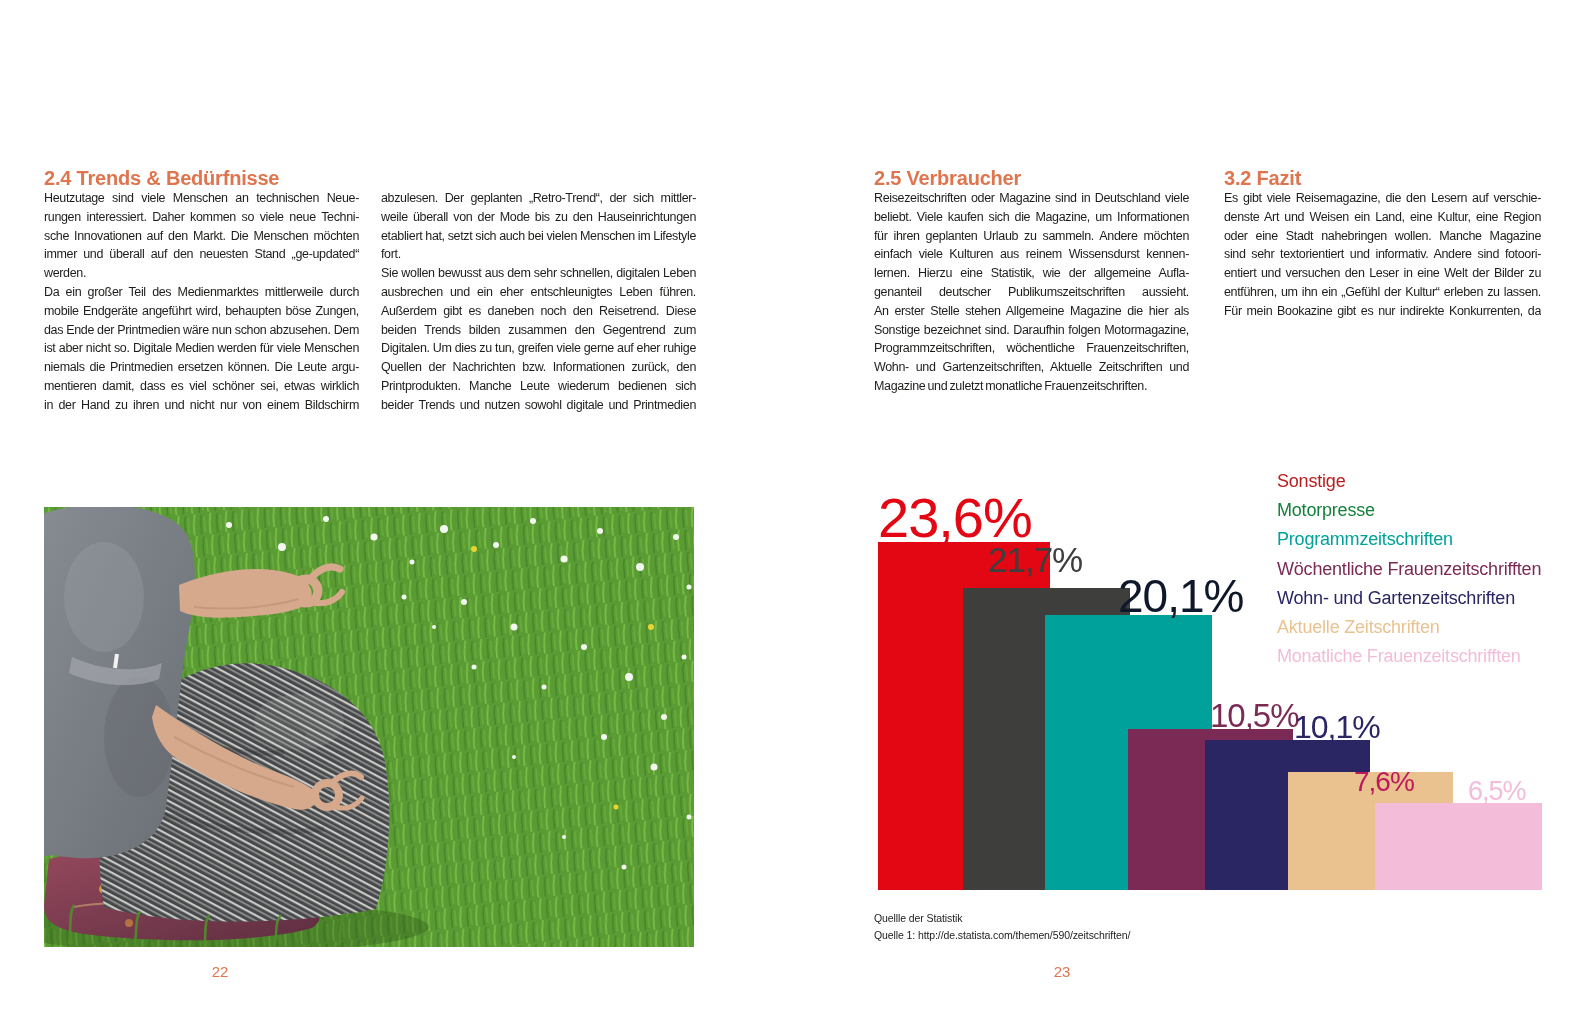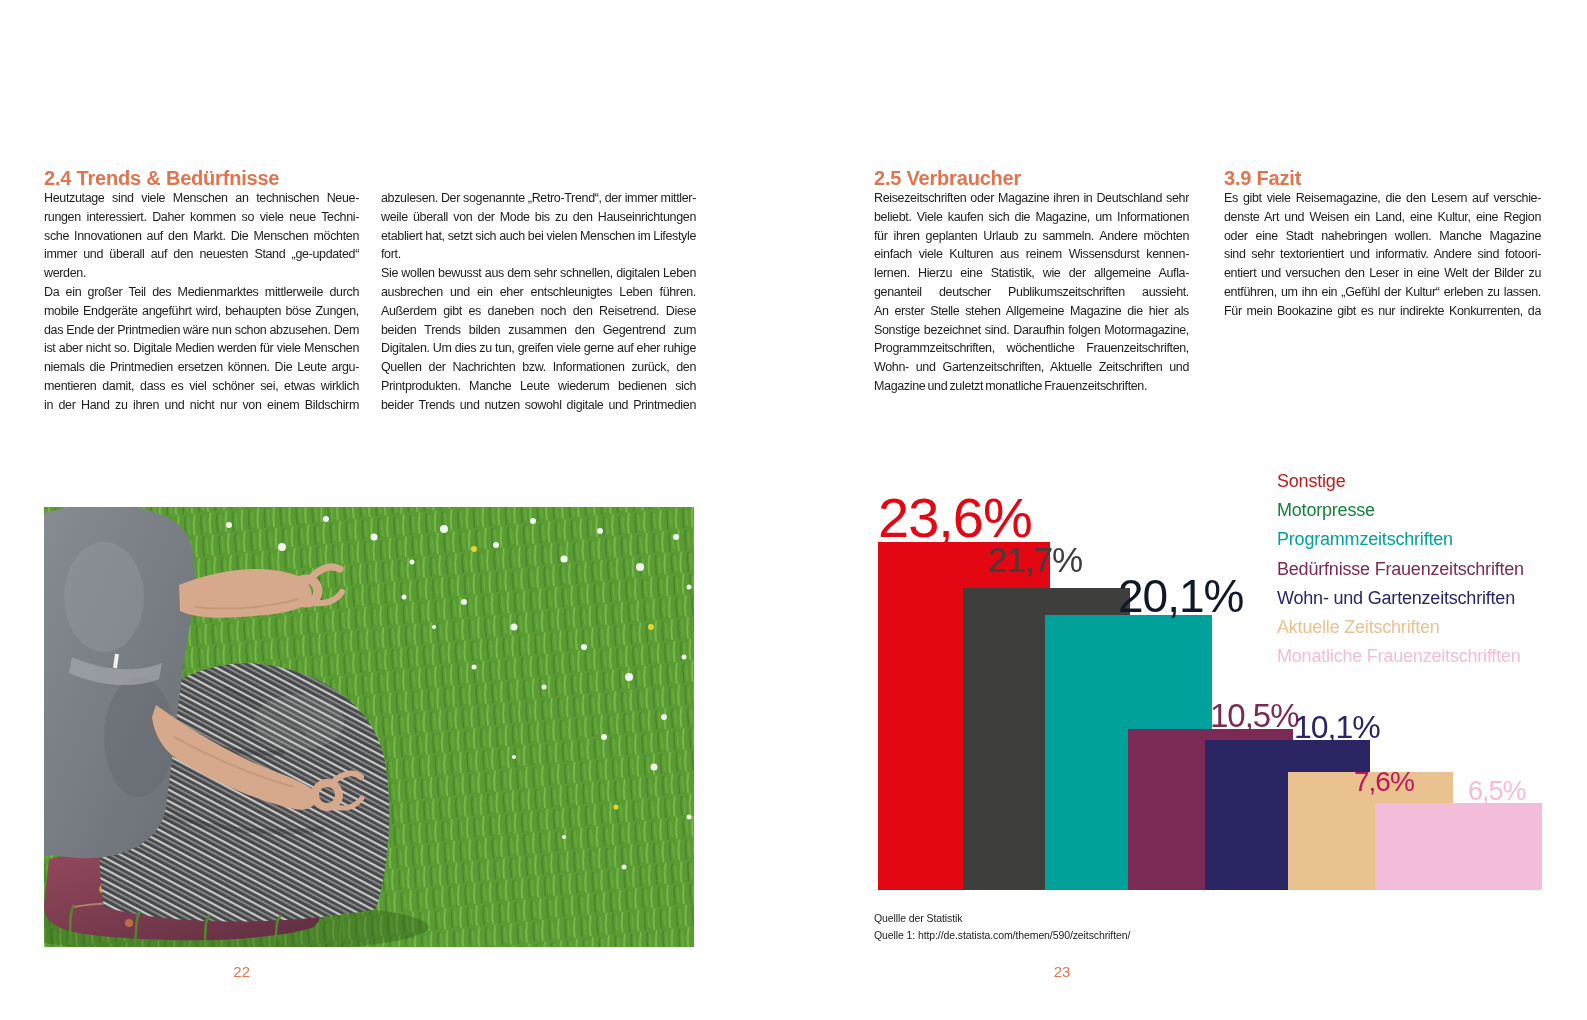--- a/index.html
+++ b/index.html
@@ -32,21 +32,21 @@
       <div class="tline">werden.</div>
       <div class="tline jl">Da ein großer Teil des Medienmarktes mittlerweile durch</div>
       <div class="tline jl">mobile Endgeräte angeführt wird, behaupten böse Zungen,</div>
       <div class="tline jl">das Ende der Printmedien wäre nun schon abzusehen. Dem</div>
       <div class="tline jl">ist aber nicht so. Digitale Medien werden für viele Menschen</div>
       <div class="tline jl">niemals die Printmedien ersetzen können. Die Leute argu-</div>
       <div class="tline jl">mentieren damit, dass es viel schöner sei, etwas wirklich</div>
       <div class="tline jl">in der Hand zu ihren und nicht nur von einem Bildschirm</div>
     </div>
   <div class="textcol" id="col-24-2" style="left:381px;top:189px;">
-      <div class="tline jl">abzulesen. Der sogenannte „Retro-Trend“, der immer mittler-</div>
+      <div class="tline jl">abzulesen. Der geplanten „Retro-Trend“, der sich mittler-</div>
       <div class="tline jl">weile überall von der Mode bis zu den Hauseinrichtungen</div>
       <div class="tline jl">etabliert hat, setzt sich auch bei vielen Menschen im Lifestyle</div>
       <div class="tline">fort.</div>
       <div class="tline jl">Sie wollen bewusst aus dem sehr schnellen, digitalen Leben</div>
       <div class="tline jl">ausbrechen und ein eher entschleunigtes Leben führen.</div>
       <div class="tline jl">Außerdem gibt es daneben noch den Reisetrend. Diese</div>
       <div class="tline jl">beiden Trends bilden zusammen den Gegentrend zum</div>
       <div class="tline jl">Digitalen. Um dies zu tun, greifen viele gerne auf eher ruhige</div>
       <div class="tline jl">Quellen der Nachrichten bzw. Informationen zurück, den</div>
       <div class="tline jl">Printprodukten. Manche Leute wiederum bedienen sich</div>
@@ -165,27 +165,27 @@
       <g stroke="#4f8f2a" stroke-width="2.5" fill="none" opacity="0.9">
         <path d="M25,438 C28,420 24,408 30,398"></path>
         <path d="M90,440 C94,424 90,414 96,404"></path>
         <path d="M160,440 C163,426 159,418 165,408"></path>
         <path d="M230,440 C234,426 230,416 237,408"></path>
         <path d="M295,438 C298,424 294,416 301,406"></path>
       </g>
     </svg>
   </div>
 
-  <div class="pagenum" style="left:190px;text-align:right;">22</div>
+  <div class="pagenum" style="left:190px;">22</div>
 
   <h2 class="heading" style="left:874px;top:150px;">2.5 Verbraucher</h2>
-  <h2 class="heading" style="left:1224px;top:150px;">3.9 Fazit</h2>
+  <h2 class="heading" style="left:1224px;top:150px;">3.2 Fazit</h2>
 
   <div class="textcol" id="col-25" style="left:874px;top:189px;">
-      <div class="tline jl">Reisezeitschriften oder Magazine ihren in Deutschland sehr</div>
+      <div class="tline jl">Reisezeitschriften oder Magazine sind in Deutschland viele</div>
       <div class="tline jl">beliebt. Viele kaufen sich die Magazine, um Informationen</div>
       <div class="tline jl">für ihren geplanten Urlaub zu sammeln. Andere möchten</div>
       <div class="tline jl">einfach viele Kulturen aus reinem Wissensdurst kennen-</div>
       <div class="tline jl">lernen. Hierzu eine Statistik, wie der allgemeine Aufla-</div>
       <div class="tline jl">genanteil deutscher Publikumszeitschriften aussieht.</div>
       <div class="tline jl">An erster Stelle stehen Allgemeine Magazine die hier als</div>
       <div class="tline jl">Sonstige bezeichnet sind. Daraufhin folgen Motormagazine,</div>
       <div class="tline jl">Programmzeitschriften, wöchentliche Frauenzeitschriften,</div>
       <div class="tline jl">Wohn- und Gartenzeitschriften, Aktuelle Zeitschriften und</div>
       <div class="tline">Magazine und zuletzt monatliche Frauenzeitschriften.</div>
@@ -213,21 +213,21 @@
       <div class="bar-label" style="left: 1294px; top: 711px; font-size: 32px; color: rgb(42, 37, 99); z-index: 24;">10,1%</div>
       <div class="bar" style="left: 1288px; width: 165px; top: 772px; height: 118px; background: rgb(233, 194, 143); z-index: 6;"></div>
       <div class="bar-label" style="left: 1354px; top: 768px; font-size: 28px; color: #be185d; z-index: 25;">7,6%</div>
       <div class="bar" style="left: 1375px; width: 167px; top: 803px; height: 87px; background: rgb(243, 188, 217); z-index: 7;"></div>
       <div class="bar-label" style="left: 1468px; top: 778px; font-size: 27px; color: rgb(243, 188, 217); z-index: 26;">6,5%</div>
     </div>
   <div id="legend">
       <div class="legend-item" style="top: 471px; color: #b91c1c;">Sonstige</div>
       <div class="legend-item" style="top: 500.2px; color: #15803d;">Motorpresse</div>
       <div class="legend-item" style="top: 529.4px; color: rgb(0, 161, 154);">Programmzeitschriften</div>
-      <div class="legend-item" style="top: 558.6px; color: rgb(122, 42, 85);">Bedürfnisse Frauenzeitschriften</div>
+      <div class="legend-item" style="top: 558.6px; color: rgb(122, 42, 85);">Wöchentliche Frauenzeitschrifften</div>
       <div class="legend-item" style="top: 587.8px; color: rgb(42, 37, 99);">Wohn- und Gartenzeitschriften</div>
       <div class="legend-item" style="top: 617px; color: rgb(233, 194, 143);">Aktuelle Zeitschriften</div>
       <div class="legend-item" style="top: 646.2px; color: rgb(243, 188, 217);">Monatliche Frauenzeitschrifften</div>
     </div>
 
   <div class="source" style="top:912px;">Quellle der Statistik</div>
   <div class="source" style="top:929px;">Quelle 1: http://de.statista.com/themen/590/zeitschriften/</div>
 
   <div class="pagenum" style="left:1032px;">23</div>
 

